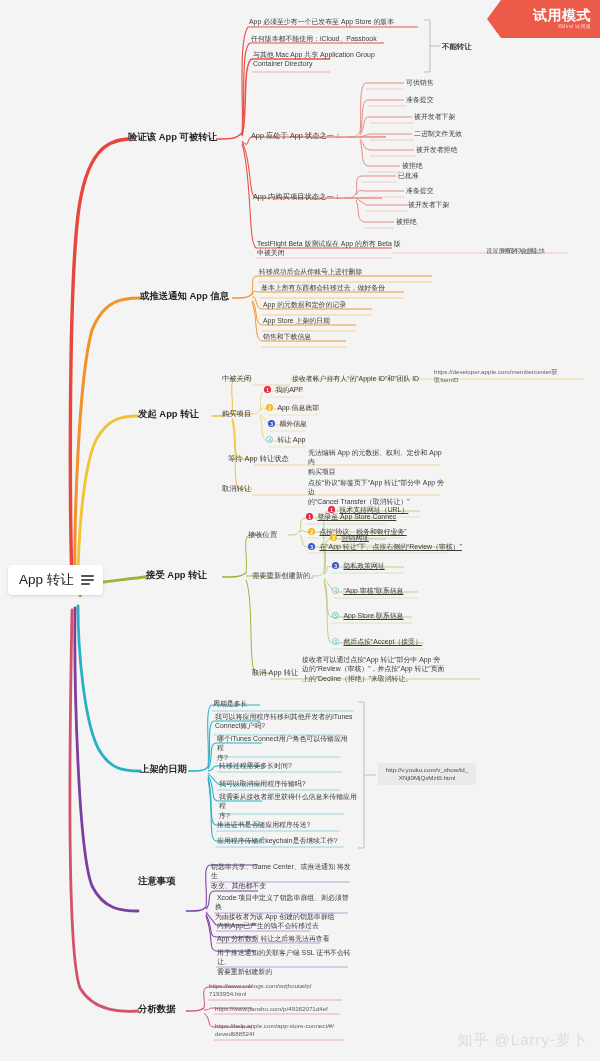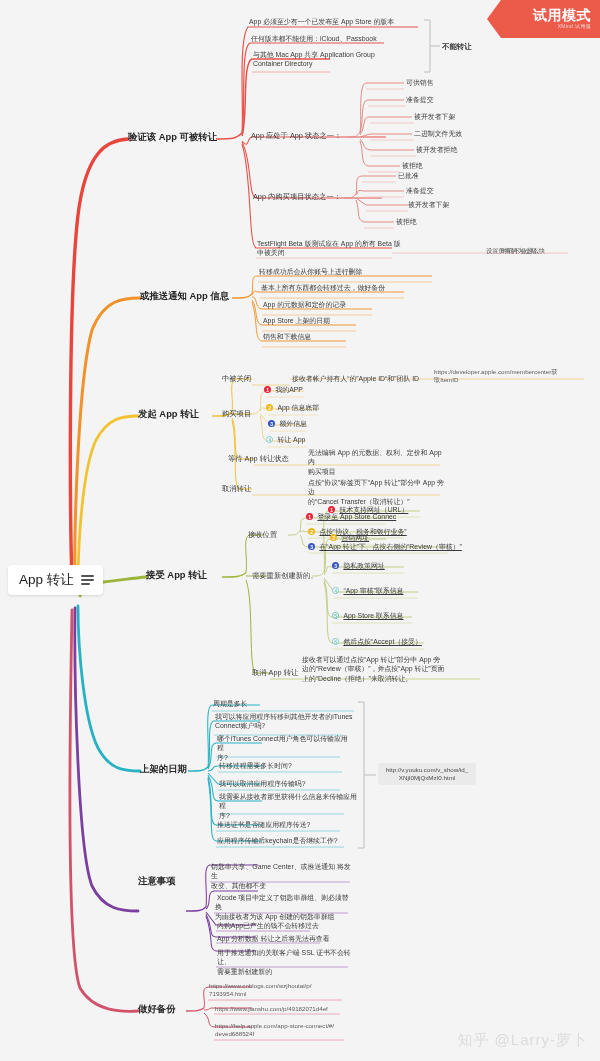--- a/index.html
+++ b/index.html
@@ -454,21 +454,21 @@
   <div class="node l1" style="left:138px; top:875px;">注意事项</div>
   <div class="node leaf" style="left:211px; top:862px; width:142px;">钥匙串共享、Game Center、或推送通知 将发生
 改变、其他都不变</div>
   <div class="node leaf" style="left:215px; top:893px; width:138px;"> Xcode 项目中定义了钥匙串群组、则必须替换
 为由接收者为该 App 创建的钥匙串群组</div>
   <div class="node leaf" style="left:217px; top:921px;">内购App已产生的钱不会转移过去</div>
   <div class="node leaf" style="left:217px; top:934px;">App 分析数据 转让之后将无法再查看</div>
   <div class="node leaf" style="left:217px; top:948px; width:140px;">用于推送通知的关联客户端 SSL 证书不会转让、
 需要重新创建新的</div>
 
-  <div class="node l1" style="left:138px; top:1003px;">做好备份</div>
+  <div class="node l1" style="left:138px; top:1003px;">分析数据</div>
   <div class="node url" style="left:209px; top:982px; width:142px;">https://www.cnblogs.com/wzjhoutai/p/
 7193954.html</div>
   <div class="node url" style="left:215px; top:1005px;">https://www.jianshu.com/p/49182071d4ef</div>
   <div class="node url" style="left:215px; top:1022px; width:142px;">https://help.apple.com/app-store-connect/#/
 deved688524f</div>
 
   <div class="watermark">知乎 @Larry-萝卜</div>
 </div>
 
 </body></html>

